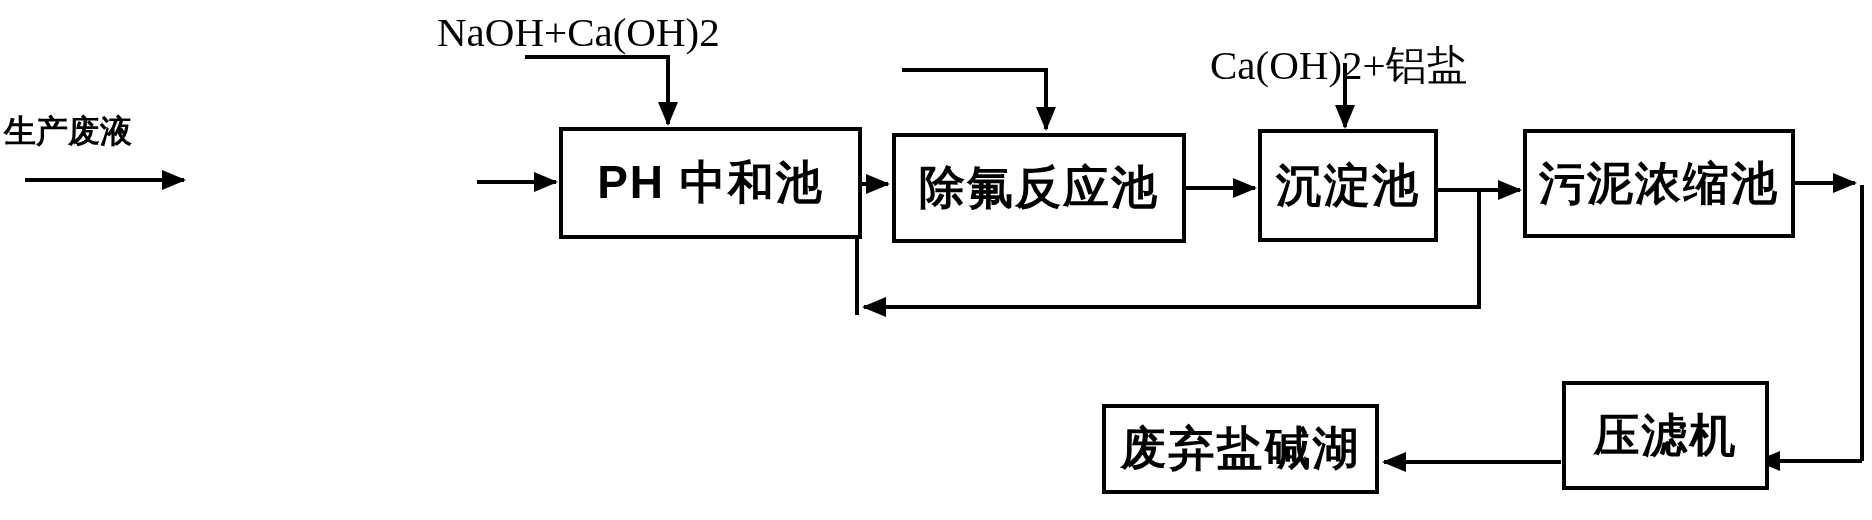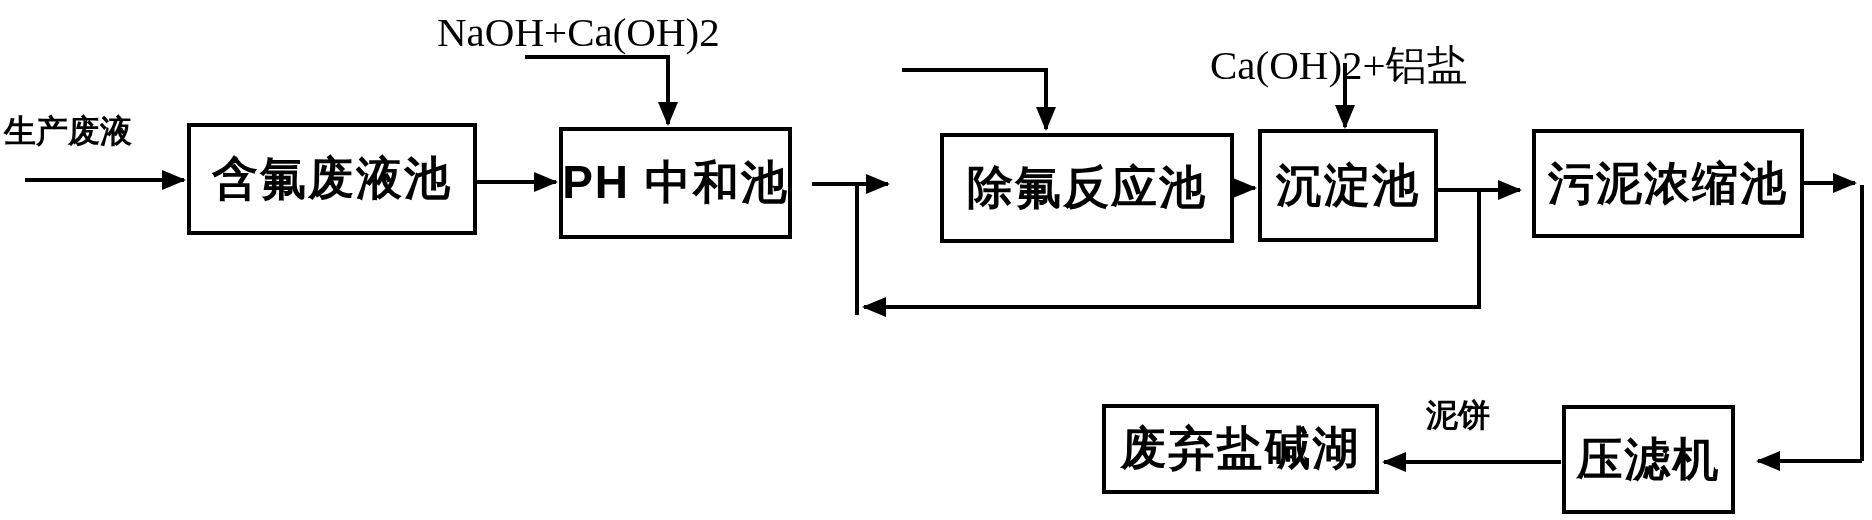--- a/index.html
+++ b/index.html
@@ -29,26 +29,26 @@
     font-weight:bold;
     font-size:32px;
   }
   .chem{
     font-family:"Liberation Serif","DejaVu Serif",serif;
     font-weight:normal;
     font-size:41px;
   }
   
   #box-fluoride-waste-pool        {left:187px; top:123px; width:290px; height:112px;}
-  #box-ph-neutralization-pool     {left:559px; top:127px; width:233px; height:112px;}
-  #box-defluorination-reaction-pool{left:892px; top:133px; width:294px; height:110px;margin-left:48px;}
+  #box-ph-neutralization-pool     {left:559px; top:127px; width:303px; height:112px;}
+  #box-defluorination-reaction-pool{left:892px; top:133px; width:294px; height:110px;}
   #box-sedimentation-pool         {left:1258px;top:129px; width:180px; height:113px;}
-  #box-sludge-thickening-pool     {left:1523px;top:129px; width:272px; height:109px;margin-left:9px;}
+  #box-sludge-thickening-pool     {left:1523px;top:129px; width:272px; height:109px;}
   #box-abandoned-salt-alkali-lake {left:1102px;top:404px; width:277px; height:90px;}
-  #box-filter-press               {left:1562px;top:405px; width:173px; height:109px;}
+  #box-filter-press               {left:1562px;top:381px; width:207px; height:109px;}
   
   #label-source        {left:4px;   top:110px;}
   #label-naoh          {left:437px; top:0px;margin-top:8px;}
   #label-cacl2         {left:898px; top:1px;}
   #label-caoh-al       {left:1210px;top:14px;margin-top:24px;}
   #label-mudcake       {left:1426px;top:394px;}
 </style>
 </head>
 <body>
 
@@ -72,23 +72,20 @@
       <path d="M1438,190 L1520,190" marker-end="url(#ah)"></path>
       <path d="M1479,191 L1479,309"></path>
       <path d="M1479,307 L864,307" marker-end="url(#ah)"></path>
       <path d="M1795,183 L1855,183" marker-end="url(#ah)"></path>
       <path d="M1862,185 L1862,461"></path>
       <path d="M1862,461 L1758,461" marker-end="url(#ah)"></path>
       <path d="M1561,462 L1384,462" marker-end="url(#ah)"></path>
     </g>
   </svg>
 
-  <div class="pbox" id="box-fluoride-waste-pool">
-    <span>含氟废液池</span>
-  </div>
   <div class="pbox" id="box-ph-neutralization-pool">
     <span>PH 中和池</span>
   </div>
   <div class="pbox" id="box-defluorination-reaction-pool">
     <span>除氟反应池</span>
   </div>
   <div class="pbox" id="box-sedimentation-pool">
     <span>沉淀池</span>
   </div>
   <div class="pbox" id="box-sludge-thickening-pool">
@@ -97,15 +94,14 @@
   <div class="pbox" id="box-abandoned-salt-alkali-lake">
     <span>废弃盐碱湖</span>
   </div>
   <div class="pbox" id="box-filter-press">
     <span>压滤机</span>
   </div>
 
   <div class="flabel" id="label-source">生产废液</div>
   <div class="flabel chem" id="label-naoh">NaOH+Ca(OH)2</div>
   <div class="flabel chem" id="label-caoh-al">Ca(OH)2+铝盐</div>
-  <div class="flabel" id="label-mudcake">泥饼</div>
 
 </div>
 
 </body></html>

